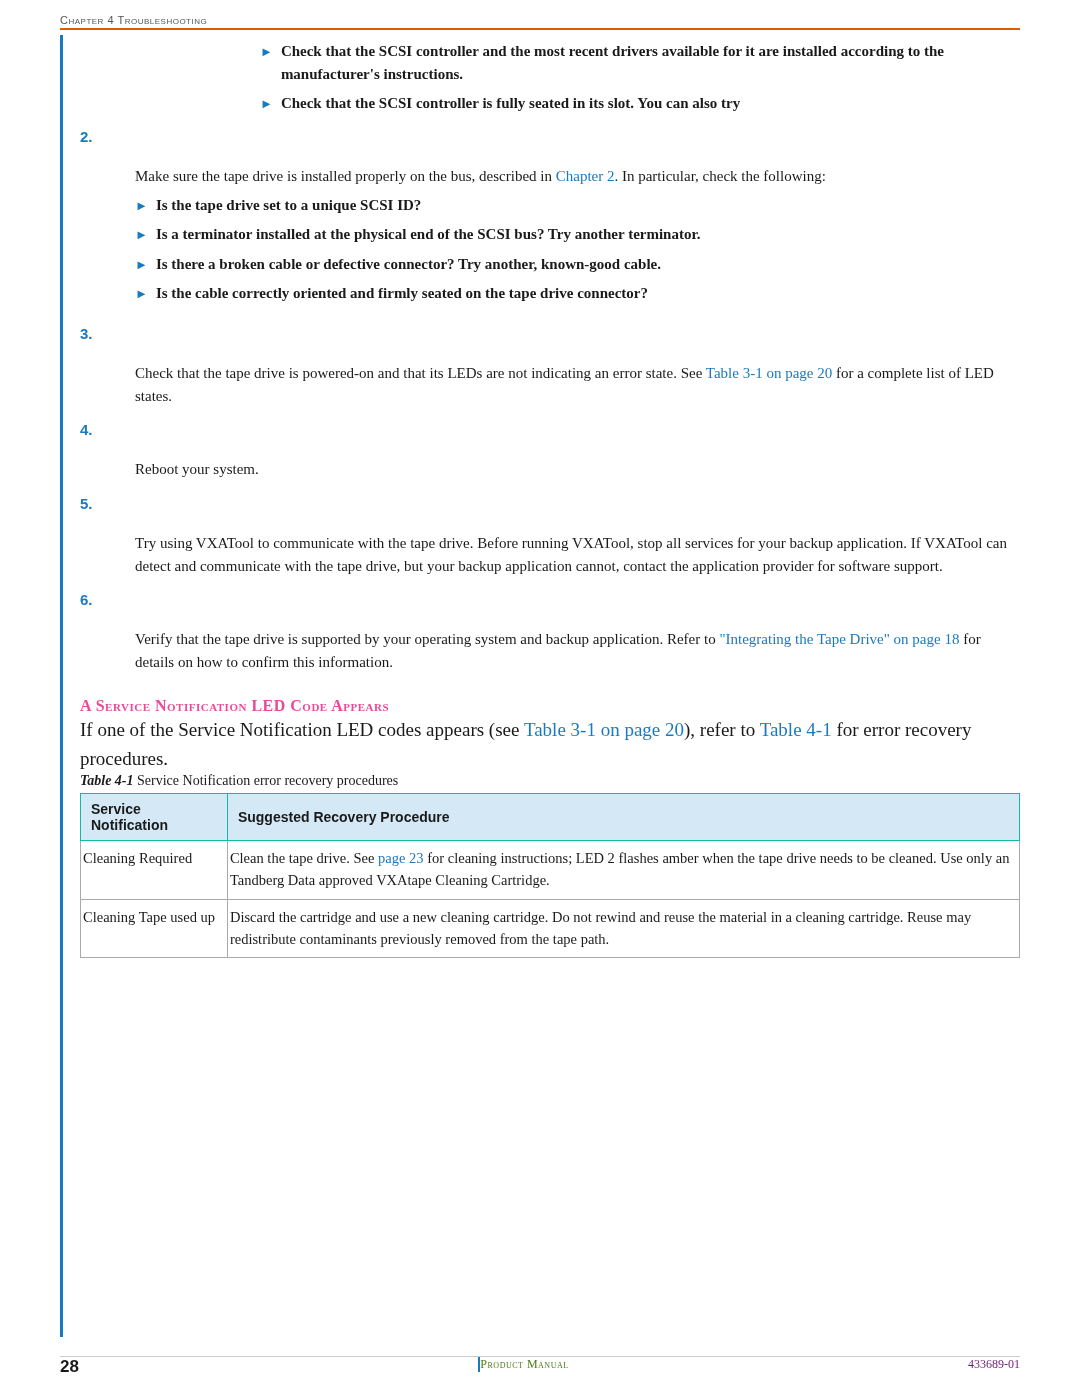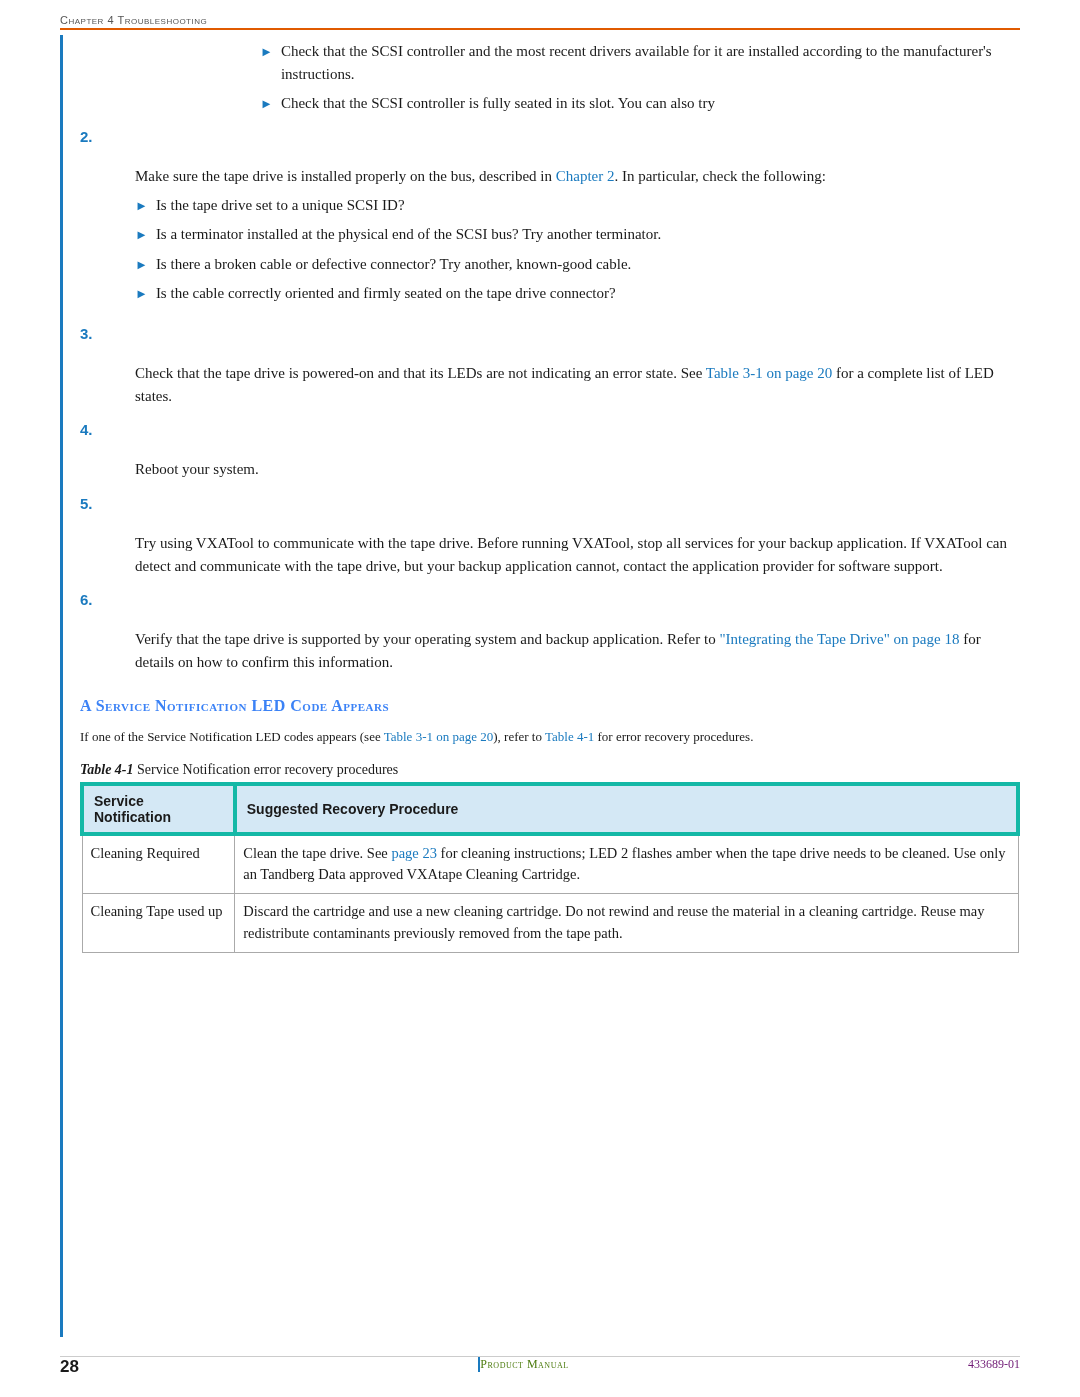--- a/index.html
+++ b/index.html
@@ -84,20 +84,21 @@
     .arrow-bullet {
       color: #1a7abf;
       margin-right: 8px;
       font-size: 13px;
       margin-top: 2px;
       flex-shrink: 0;
     }
 
     .bullet-text {
       flex: 1;
+      font-weight: bold;
     }
 
     
     .numbered-list {
       margin-top: 10px;
     }
 
     .numbered-item {
       display: flex;
       align-items: flex-start;
@@ -132,29 +133,28 @@
       margin-left: 0;
     }
 
     
     .section-heading {
       font-size: 16px;
       font-weight: bold;
       font-variant: small-caps;
       letter-spacing: 0.5px;
       margin-top: 22px;
-      margin-bottom: 12px;
-      color: #3b82f6;
+      color: #ec4899;
     }
 
     
     .section-body {
-      font-size: 13px;
+      font-size: 19px;
       line-height: 1.55;
-      margin-bottom: 15px;
+      margin-bottom: 0;
     }
 
     
     .table-caption {
       font-size: 14px;
       color: #1a1a1a;
     }
 
     .table-caption strong {
       font-style: italic;
@@ -163,32 +163,32 @@
     
     .data-table {
       width: 100%;
       border-collapse: collapse;
       margin-top: 4px;
       font-size: 14.5px;
     }
 
     .data-table th {
       background: #d4e8f5;
-      border: 4px solid #14b8a6;
+      border: 1px solid #14b8a6;
       padding: 7px 10px;
       text-align: left;
       font-family: Arial, sans-serif;
       font-size: 14px;
       font-weight: bold;
       color: #1a1a1a;
     }
 
     .data-table td {
       border: 1px solid #aaa;
-      padding: 7px 8px;
+      padding: 7px 2px;
       vertical-align: top;
       line-height: 1.5;
       color: #1a1a1a;
       margin-left: 25px;
     }
 
     .data-table td:first-child {
       font-size: 14.5px;
       white-space: nowrap;
       font-style: normal;

